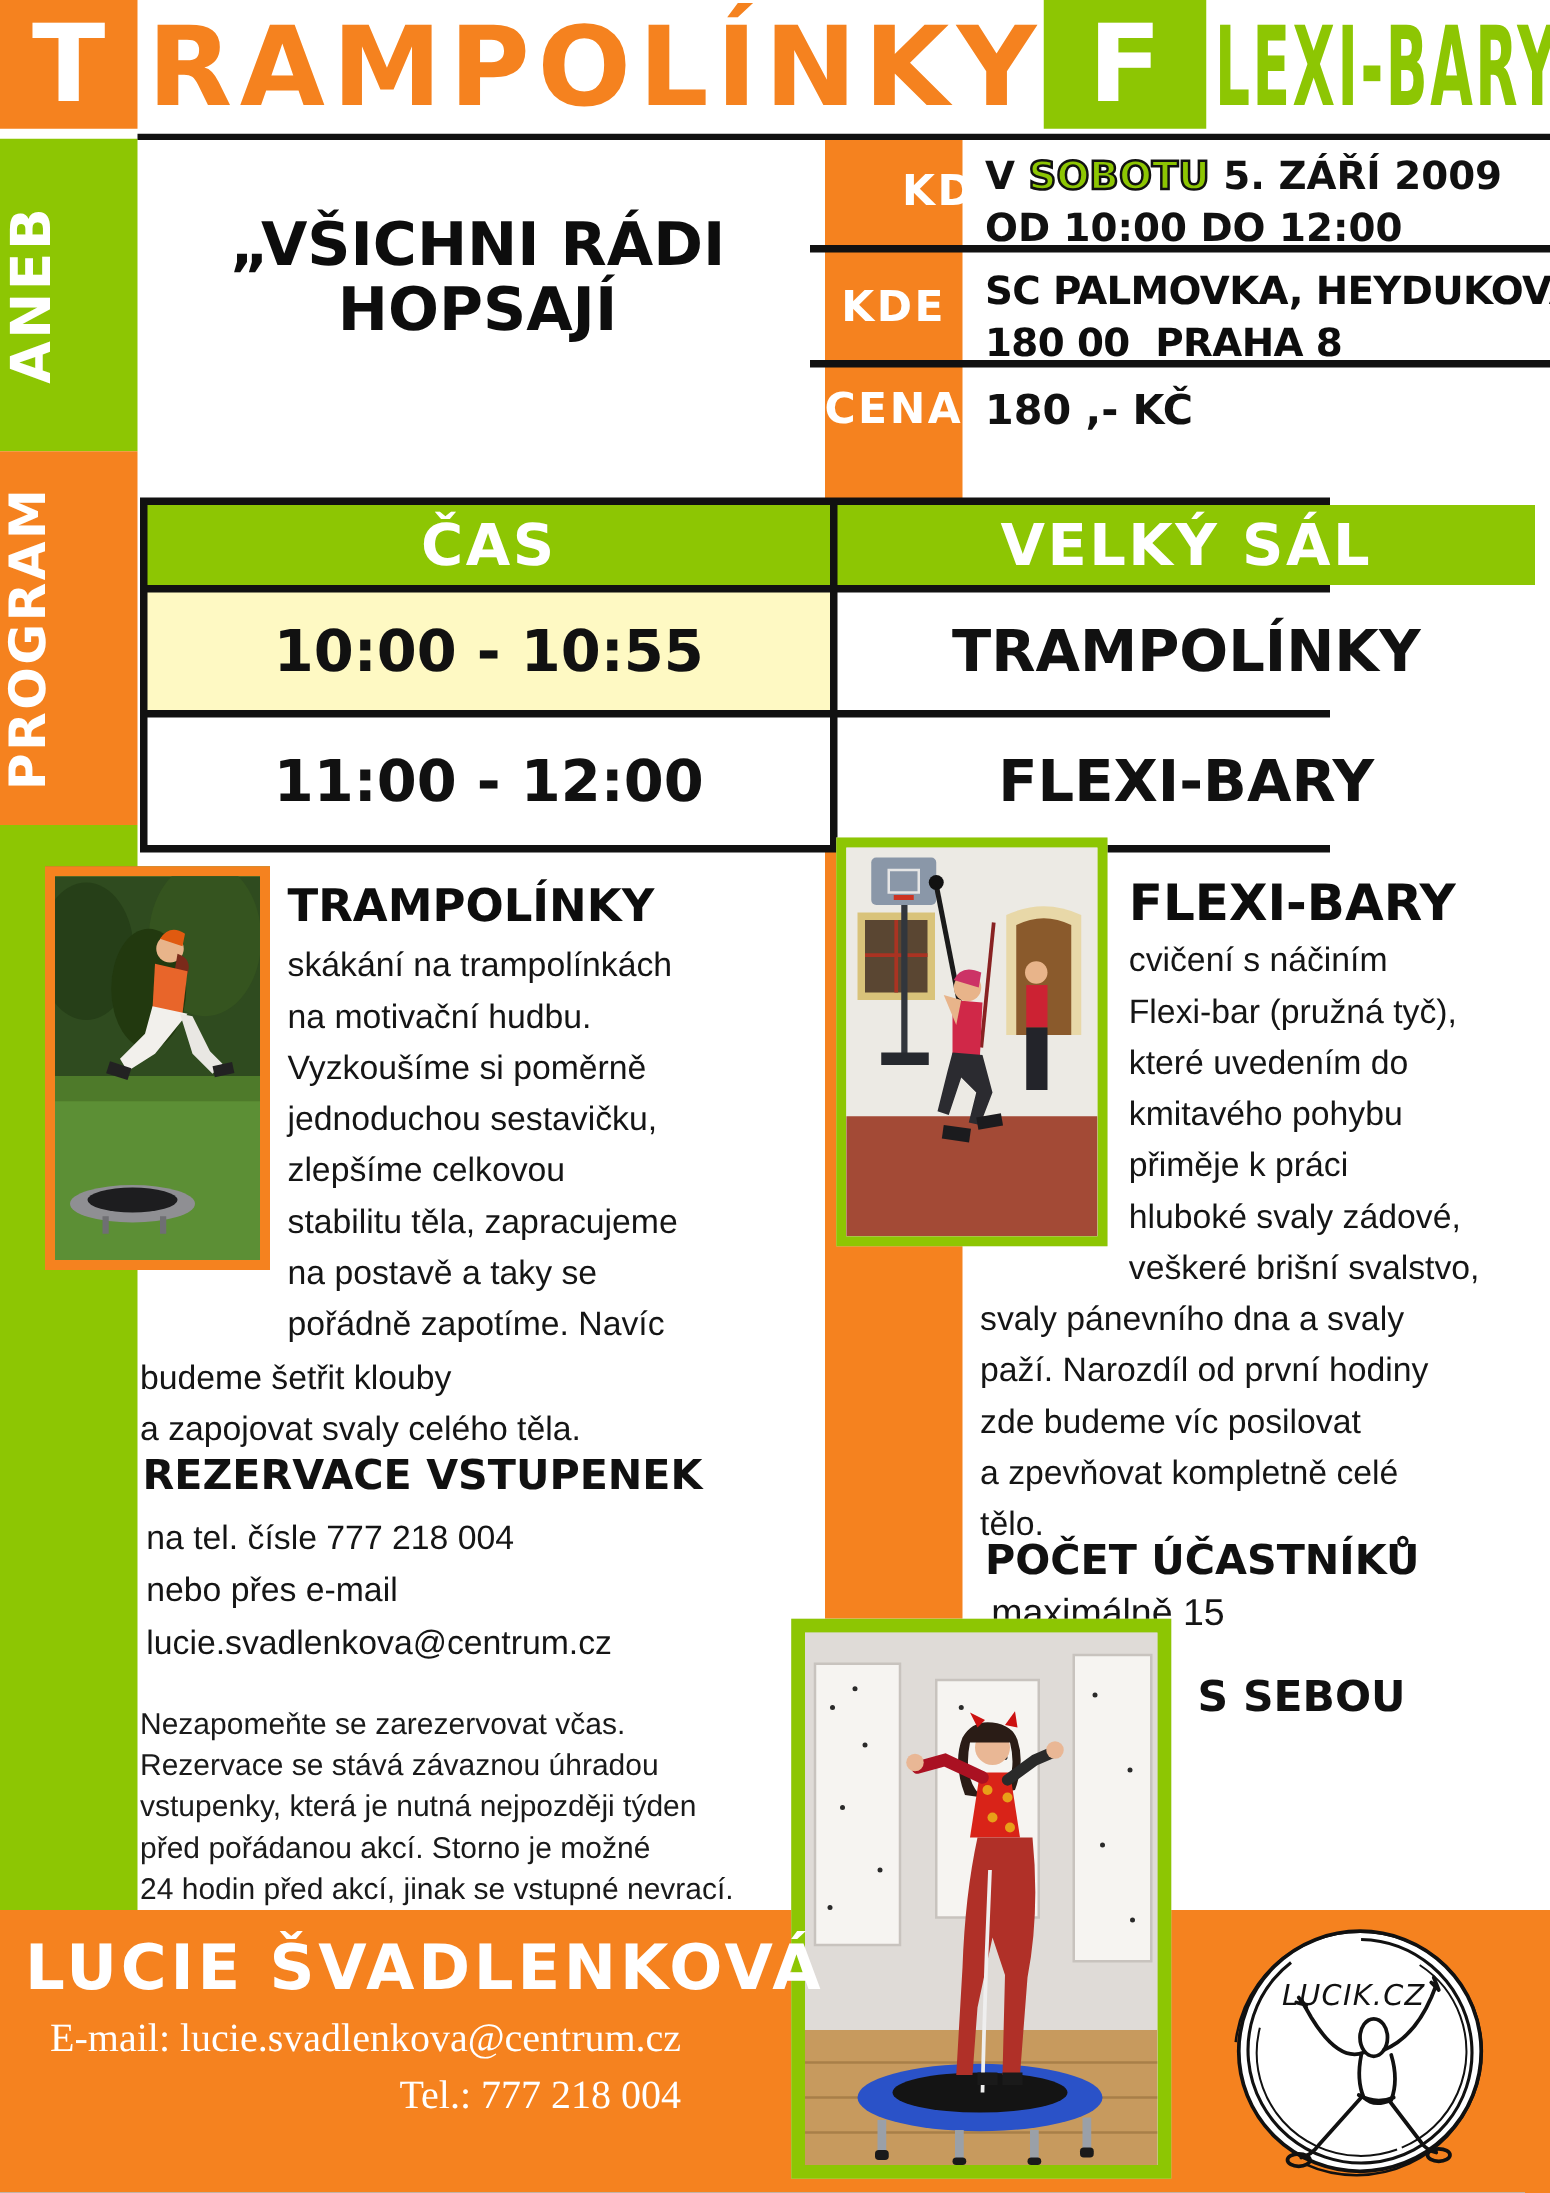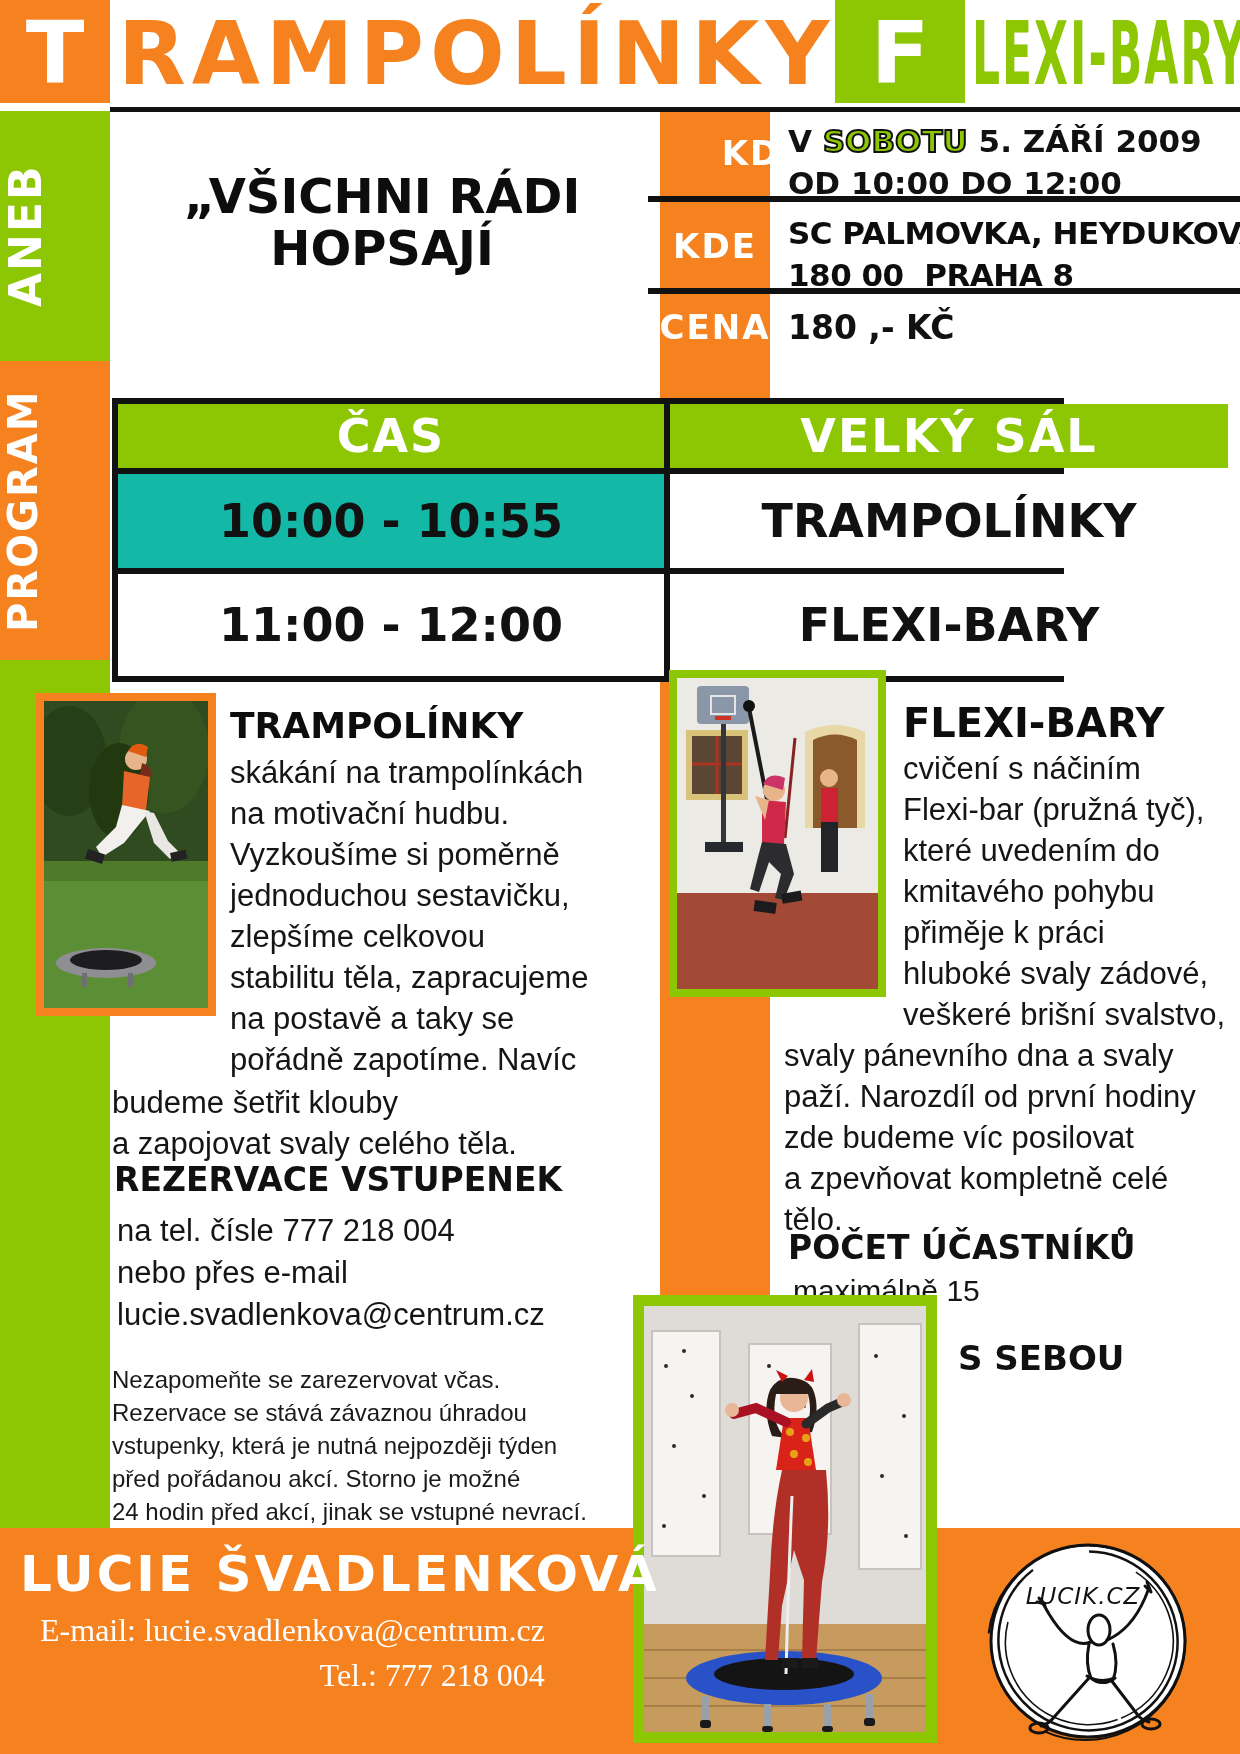--- a/index.html
+++ b/index.html
@@ -1,20 +1,20 @@
 <!DOCTYPE html>
 <html><head>
 <meta charset="utf-8">
 <style>
   html,body{margin:0;padding:0;background:#888;}
   #page{position:relative;width:1240px;height:1754px;background:#ffffff;overflow:hidden;
         font-family:"Liberation Sans",sans-serif;color:#111;}
   .abs{position:absolute;}
   .disp{font-family:"DejaVu Sans","Liberation Sans",sans-serif;font-weight:bold;}
-  .body-txt{font-family:"Liberation Sans",sans-serif;font-size:31px;line-height:41px;color:#151515;white-space:pre-line;}
+  .body-txt{font-family:"Liberation Sans",sans-serif;font-size:27px;line-height:41px;color:#151515;white-space:pre-line;}
   .small-txt{font-family:"Liberation Sans",sans-serif;font-size:24px;line-height:33px;color:#1a1a1a;white-space:pre-line;}
   .vert{writing-mode:vertical-rl;transform:rotate(180deg);text-align:center;}
   .wlabel{color:#fff;letter-spacing:2px;}
   .blackline{background:#111;}
   .sec-head{font-size:36px;letter-spacing:0px;color:#0d0d0d;}
   .info-val{font-size:30px;letter-spacing:-0.5px;color:#0d0d0d;}
   .cellc{display:flex;align-items:center;justify-content:center;}
   .photo-frame{box-sizing:border-box;}
 </style>
 </head>
@@ -58,21 +58,21 @@
   <div class="abs disp wlabel cellc" style="left:660px;top:300px;width:110px;height:54px;font-size:34px;">CENA</div>
   <div class="abs disp" style="left:788px;top:308px;font-size:33px;">180 ,- KČ</div>
 
   <div class="abs" style="left:112px;top:362px;width:952px;height:284px;background:#111;margin-top:36px;">
     <div class="abs" style="left:6px;top:6px;width:546px;height:64px;background:#8DC603;">
       <div class="cellc disp wlabel" style="width:100%;height:100%;font-size:46px;">ČAS</div>
     </div>
     <div class="abs" style="left:558px;top:6px;width:558px;height:64px;background:#8DC603;">
       <div class="cellc disp wlabel" style="width:100%;height:100%;font-size:46px;">VELKÝ SÁL</div>
     </div>
-    <div class="abs" style="left:6px;top:76px;width:546px;height:94px;background:#14b8a6;">
+    <div class="abs" style="left:6px;top:76px;width:546px;height:94px;background:#fef9c3;">
       <div class="cellc disp" style="width:100%;height:100%;font-size:46px;">10:00 - 10:55</div>
     </div>
     <div class="abs" style="left:558px;top:76px;width:558px;height:94px;background:#fff;">
       <div class="cellc disp" style="width:100%;height:100%;font-size:46px;">TRAMPOLÍNKY</div>
     </div>
     <div class="abs" style="left:6px;top:176px;width:546px;height:102px;background:#fff;">
       <div class="cellc disp" style="width:100%;height:100%;font-size:46px;">11:00 - 12:00</div>
     </div>
     <div class="abs" style="left:558px;top:176px;width:558px;height:102px;background:#fff;">
       <div class="cellc disp" style="width:100%;height:100%;font-size:46px;">FLEXI-BARY</div>

